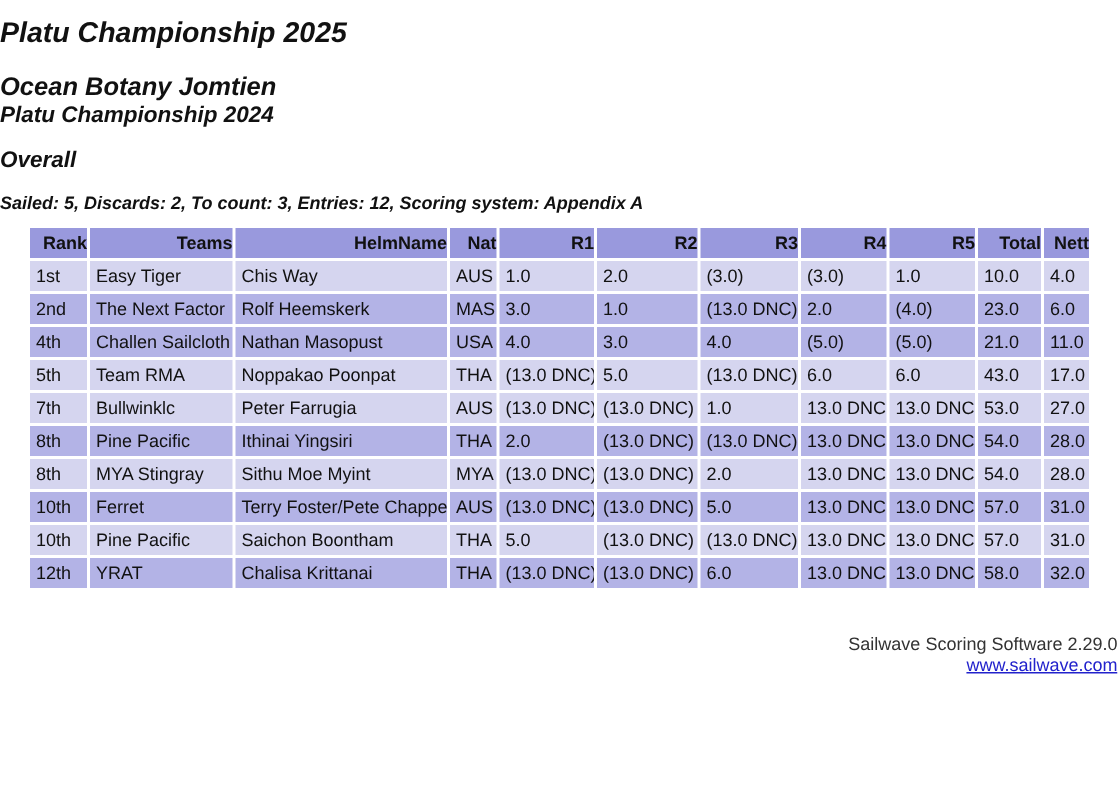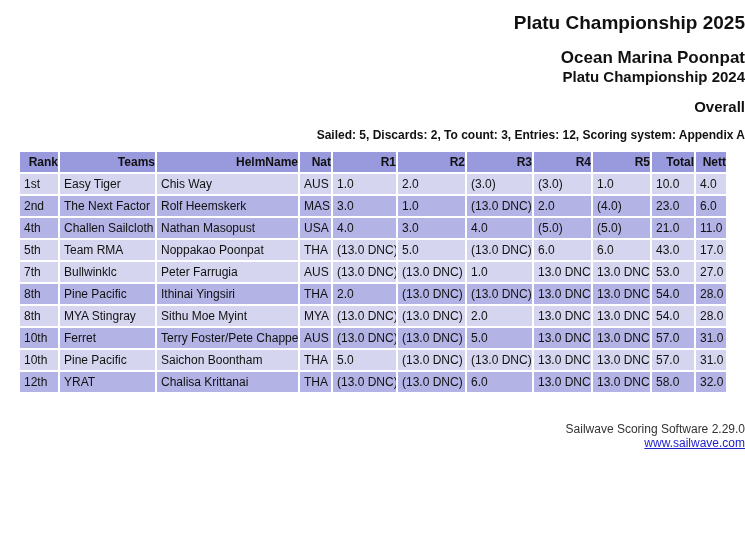--- a/index.html
+++ b/index.html
@@ -12,21 +12,21 @@
   * { box-sizing: border-box; }
   html, body {
     margin: 0;
     padding: 0;
     background: #ffffff;
     width: 745px;
     height: 540px;
     font-family: "Liberation Sans", sans-serif;
     color: var(--text-color);
   }
-  .heading { text-align: right; font-weight: bold; }
+  .heading { text-align: left; font-weight: bold; font-style: italic; }
   .title   { margin-top: 12px; font-size: 19px; line-height: 22px; }
   .venue   { margin-top: 14px; font-size: 17px; line-height: 20px; }
   .event   { font-size: 15px; line-height: 18px; }
   .section { margin-top: 12px; font-size: 15px; line-height: 18px; }
   .summary { margin-top: 12px; font-size: 12px; line-height: 14px; }
 
   table.results {
     margin: 8px 0 0 18px;
     border-collapse: separate;
     border-spacing: 2px;
@@ -73,21 +73,21 @@
     color: var(--link-color);
     text-decoration: underline;
     cursor: pointer;
     margin-left: 48px;
   }
 </style>
 </head>
 <body>
 
 <div class="heading title">Platu Championship 2025</div>
-<div class="heading venue">Ocean Marina Poonpat</div>
+<div class="heading venue">Ocean Botany Jomtien</div>
 <div class="heading event">Platu Championship 2024</div>
 <div class="heading section">Overall</div>
 <div class="heading summary">Sailed: 5, Discards: 2, To count: 3, Entries: 12, Scoring system: Appendix A</div>
 
 <table class="results">
   <colgroup>
       <col>
       <col>
       <col>
       <col>

